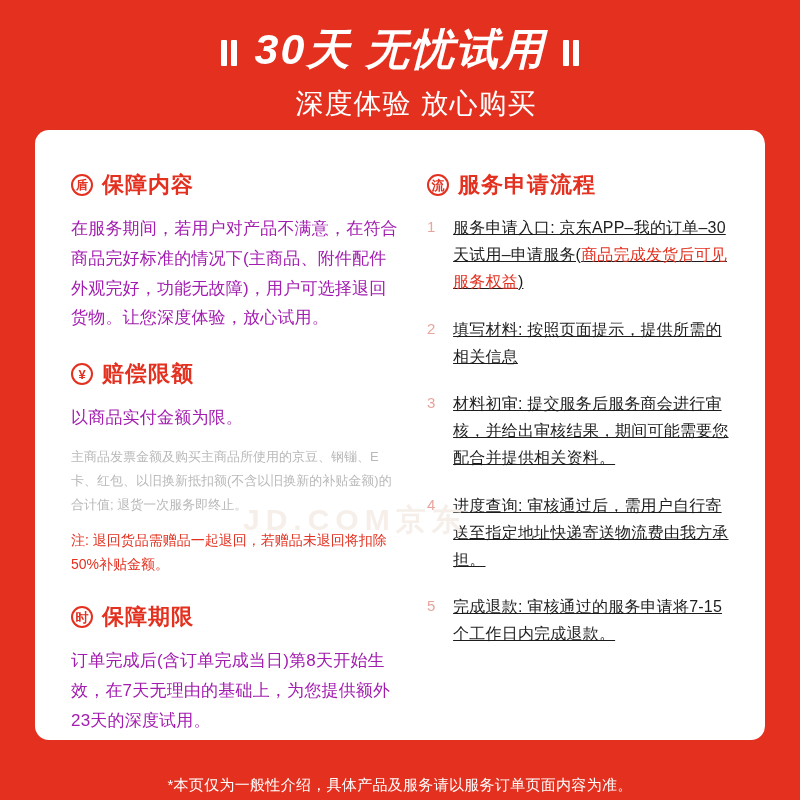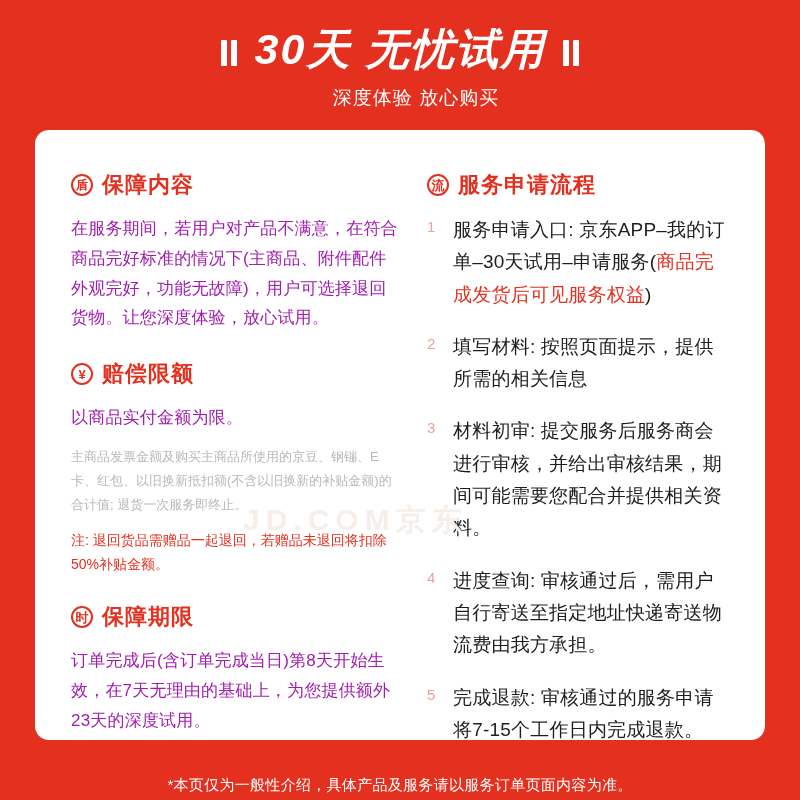--- a/index.html
+++ b/index.html
@@ -40,21 +40,21 @@
   }
   .quote-mark i {
     display: block;
     width: 6px;
     height: 26px;
     background: #ffffff;
     border-radius: 1px;
   }
   .subtitle {
     margin-top: 12px;
-    font-size: 19px;
+    font-size: 28px;
     letter-spacing: 1px;
     padding-left: 32px;
   }
   
   .card {
     position: absolute;
     left: 35px;
     top: 130px;
     width: 730px;
     height: 610px;
@@ -119,24 +119,25 @@
     margin-bottom: 20px;
   }
   .step .num {
     color: #e8a49c;
     font-size: 15px;
     flex: 0 0 14px;
     padding-top: 4px;
     text-align: left;
   }
   .step .txt {
-    font-size: 19px;
+    font-size: 16px;
     line-height: 1.7;
     color: #1d1d1d;
     letter-spacing: .2px;
+    text-decoration: underline;
   }
   .step .txt .hl { color: #e3301f; }
 
   
   .footer {
     position: absolute;
     left: 0; right: 0;
     top: 776px;
     text-align: center;
     color: #ffffff;

